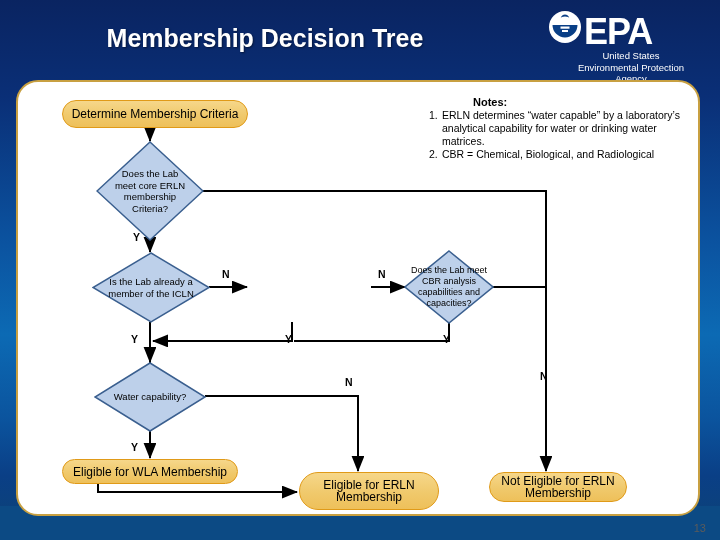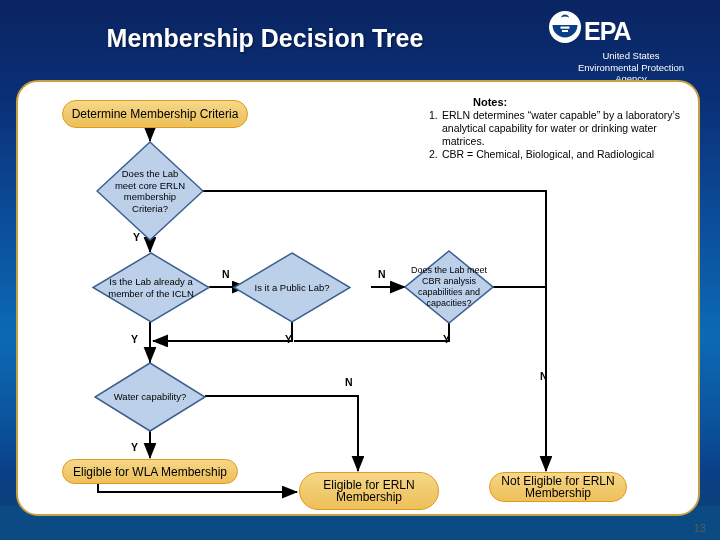--- a/index.html
+++ b/index.html
@@ -23,21 +23,21 @@
     text-align:center;
     color:#ffffff;font-size:25px;font-weight:bold;
     letter-spacing:0px;
     text-shadow:1px 1px 2px rgba(0,0,0,.45);
     font-family:"Liberation Sans","DejaVu Sans",sans-serif;
   }
   
   #epa-logo{position:absolute;left:548px;top:10px;width:166px;height:72px;}
   #epa-logo .epa-top{display:flex;align-items:flex-end;height:38px;}
   #epa-logo .epa-word{
-    color:#ffffff;font-size:25px;font-weight:bold;line-height:33px;
+    color:#ffffff;font-size:36px;font-weight:bold;line-height:33px;
     letter-spacing:-1px;margin-left:2px;
     font-family:"Liberation Sans","DejaVu Sans",sans-serif;
   }
   #epa-logo .epa-sub{
     color:#ffffff;font-size:9.5px;line-height:11.5px;margin-top:2px;
     font-family:"Liberation Sans","DejaVu Sans",sans-serif;
     text-align:center;
   }
   
   #panel{
@@ -185,26 +185,20 @@
     <div class="diamond-label">Does the Lab meet core ERLN membership Criteria?</div>
   </div>
 
   <div class="diamond-wrap" style="left:92px;top:252px;width:118px;height:71px;">
     <svg width="118" height="71" viewBox="0 0 118 71">
       <polygon points="59,1 117,35.5 59,70 1,35.5" fill="#bdd0ea" stroke="#3a5f8f" stroke-width="1.5"></polygon>
     </svg>
     <div class="diamond-label" style="padding:0 9px;">Is the Lab already a member of the ICLN</div>
   </div>
 
-  <div class="diamond-wrap" style="left:233px;top:252px;width:118px;height:71px;">
-    <svg width="118" height="71" viewBox="0 0 118 71">
-      <polygon points="59,1 117,35.5 59,70 1,35.5" fill="#bdd0ea" stroke="#3a5f8f" stroke-width="1.5"></polygon>
-    </svg>
-    <div class="diamond-label" style="padding:0 4px;">Is it a Public Lab?</div>
-  </div>
 
   <div class="diamond-wrap" style="left:404px;top:250px;width:90px;height:74px;">
     <svg width="90" height="74" viewBox="0 0 90 74">
       <polygon points="45,1 89,37 45,73 1,37" fill="#bdd0ea" stroke="#3a5f8f" stroke-width="1.5"></polygon>
     </svg>
     <div class="diamond-label" style="padding:0 6px;font-size:9px;line-height:11px;">Does the Lab meet CBR analysis capabilities and capacities?</div>
   </div>
 
   <div class="diamond-wrap" style="left:94px;top:362px;width:112px;height:70px;">
     <svg width="112" height="70" viewBox="0 0 112 70">

